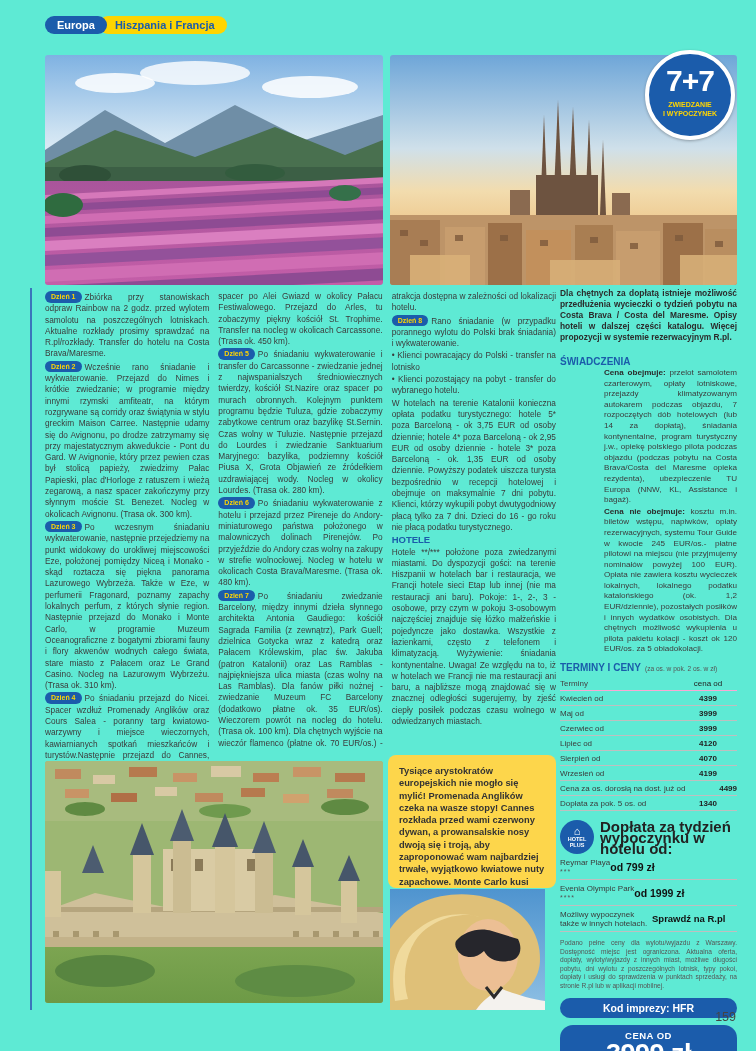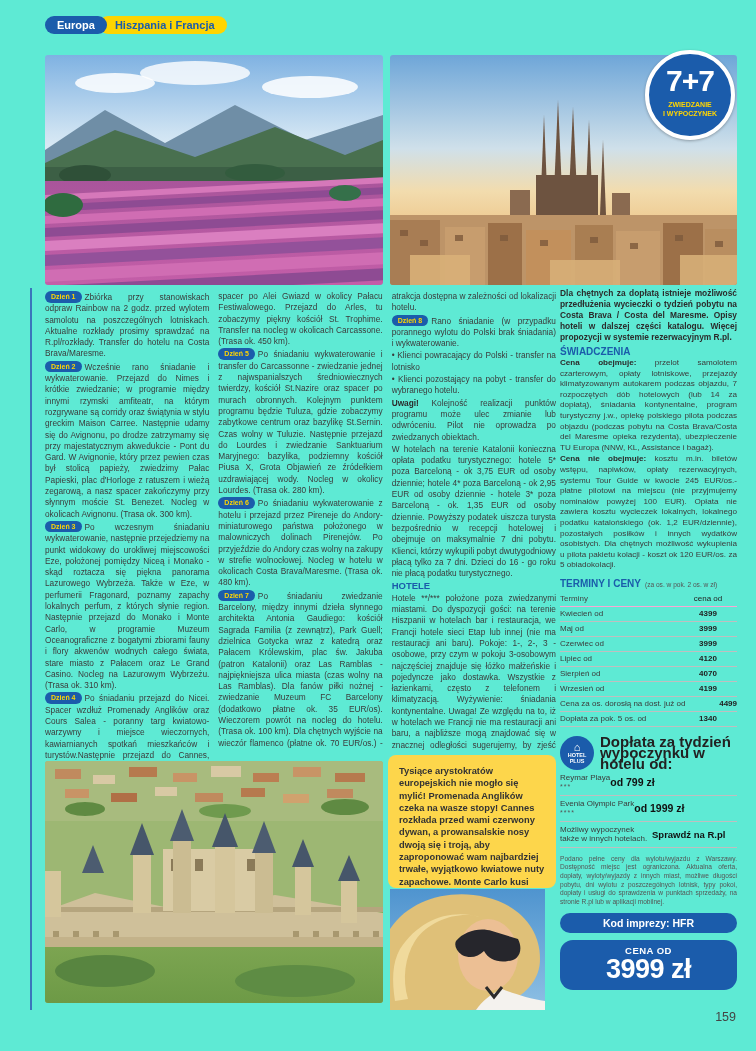--- a/index.html
+++ b/index.html
@@ -46,22 +46,22 @@
   .quote-box { position:absolute; left:388px; top:755px; width:168px; height:133px; background:#fdd64b;
                border-radius:8px; padding:10px 11px 8px; color:#333; }
   .quote-text { font-size:9.3px; line-height:12.3px; font-weight:bold; }
   .quote-author { font-size:9.5px; font-weight:bold; margin-top:6px; }
   .quote-role { font-size:7.5px; font-weight:bold; color:#4a4a4a; }
   .photo-pilot { position:absolute; left:390px; top:889px; width:155px; height:121px; overflow:hidden; }
 
   
   .rail { position:absolute; left:560px; top:288px; width:177px; color:#3b3b3b; }
   .rail .intro { font-size:8.4px; line-height:11px; font-weight:bold; color:#2b2b2b; text-align:justify; }
-  .rail-h { color:#1a5caa; font-weight:bold; font-size:10px; margin-top:3px; }
-  .rail p.body { font-size:8.1px; line-height:10.6px; text-align:justify; margin-top:1px; }
+  .rail-h { color:#1a5caa; font-weight:bold; font-size:10px; margin-top:13px; }
+  .rail p.body { font-size:8.1px; line-height:10.6px; text-align:justify; margin-top:1px;margin-left:44px; }
 
   .terms { margin-top:7px; }
   .terms-head { display:flex; align-items:baseline; }
   .terms-note { font-size:6.6px; color:#555; margin-left:4px; }
   .ttable { width:100%; font-size:8px; margin-top:3px; }
   .trow { display:flex; justify-content:space-between; align-items:center; padding:2.5px 0;
           border-bottom:1px solid #bfbfbf; }
   .trow.hdr { color:#444; border-bottom:1px solid #f9a8d4; }
   .trow .price { font-weight:bold; color:#222; width:58px; text-align:center; }
   .trow.wide .price { width:auto; text-align:right; }
@@ -206,21 +206,20 @@
     <p><span class="pill">Dzień 1</span><span>Zbiórka przy stanowiskach odpraw Rainbow na 2 godz. przed wylotem samolotu na poszczególnych lotniskach. Aktualne rozkłady prosimy sprawdzać na R.pl/rozkłady. Transfer do hotelu na Costa Brava/Maresme.</span></p>
     <p><span class="pill">Dzień 2</span><span>Wcześnie rano śniadanie i wykwaterowanie. Przejazd do Nimes i krótkie zwiedzanie; w programie między innymi rzymski amfiteatr, na którym rozgrywane są corridy oraz świątynia w stylu greckim Maison Carree. Następnie udamy się do Avignonu, po drodze zatrzymamy się przy majestatycznym akwedukcie - Pont du Gard. W Avignonie, który przez pewien czas był stolicą papieży, zwiedzimy Pałac Papieski, plac d'Horloge z ratuszem i wieżą zegarową, a nasz spacer zakończymy przy słynnym moście St. Benezet. Nocleg w okolicach Avignonu. (Trasa ok. 300 km).</span></p>
     <p><span class="pill">Dzień 3</span><span>Po wczesnym śniadaniu wykwaterowanie, następnie przejedziemy na punkt widokowy do urokliwej miejscowości Eze, położonej pomiędzy Niceą i Monako - skąd roztacza się piękna panorama Lazurowego Wybrzeża. Także w Eze, w perfumerii Fragonard, poznamy zapachy lokalnych perfum, z których słynie region. Następnie przejazd do Monako i Monte Carlo, w programie Muzeum Oceanograficzne z bogatymi zbiorami fauny i flory akwenów wodnych całego świata, stare miasto z Pałacem oraz Le Grand Casino. Nocleg na Lazurowym Wybrzeżu. (Trasa ok. 310 km).</span></p>
     <p><span class="pill">Dzień 4</span><span>Po śniadaniu przejazd do Nicei. Spacer wzdłuż Promenady Anglików oraz Cours Salea - poranny targ kwiatowo-warzywny i miejsce wieczornych, kawiarnianych spotkań mieszkańców i turystów.Następnie przejazd do Cannes, spacer po Alei Gwiazd w okolicy Pałacu Festiwalowego. Przejazd do Arles, tu zobaczymy piękny kościół St. Trophime. Transfer na nocleg w okolicach Carcassone. (Trasa ok. 450 km).</span></p>
     <p><span class="pill">Dzień 5</span><span>Po śniadaniu wykwaterowanie i transfer do Carcassonne - zwiedzanie jednej z najwspanialszych średniowiecznych twierdzy, kościół St.Nazire oraz spacer po murach obronnych. Kolejnym punktem programu będzie Tuluza, gdzie zobaczymy zabytkowe centrum oraz bazylikę St.Sernin. Czas wolny w Tuluzie. Następnie przejazd do Lourdes i zwiedzanie Sanktuarium Maryjnego: bazylika, podziemny kościół Piusa X, Grota Objawień ze źródełkiem uzdrawiającej wody. Nocleg w okolicy Lourdes. (Trasa ok. 280 km).</span></p>
     <p><span class="pill">Dzień 6</span><span>Po śniadaniu wykwaterowanie z hotelu i przejazd przez Pireneje do Andory- miniaturowego państwa położonego w malowniczych dolinach Pirenejów. Po przyjeździe do Andory czas wolny na zakupy w strefie wolnocłowej. Nocleg w hotelu w okolicach Costa Brava/Maresme. (Trasa ok. 480 km).</span></p>
     <p><span class="pill">Dzień 7</span><span>Po śniadaniu zwiedzanie Barcelony, między innymi dzieła słynnego architekta Antonia Gaudiego: kościół Sagrada Familia (z zewnątrz), Park Guell; dzielnica Gotycka wraz z katedrą oraz Pałacem Królewskim, plac św. Jakuba (patron Katalonii) oraz Las Ramblas - najpiękniejsza ulica miasta (czas wolny na Las Ramblas). Dla fanów piłki nożnej - zwiedzanie Muzeum FC Barcelony (dodatkowo płatne ok. 35 EUR/os). Wieczorem powrót na nocleg do hotelu. (Trasa ok. 100 km). Dla chętnych wyjście na wieczór flamenco (płatne ok. 70 EUR/os.) - atrakcja dostępna w zależności od lokalizacji hotelu.</span></p>
     <p><span class="pill">Dzień 8</span><span>Rano śniadanie (w przypadku porannego wylotu do Polski brak śniadania) i wykwaterowanie.</span></p>
     <p>• Klienci powracający do Polski - transfer na lotnisko</p>
     <p>• Klienci pozostający na pobyt - transfer do wybranego hotelu.</p>
-    <p><span class="blead">Uwagi!</span> <span>Kolejność realizacji punktów programu może ulec zmianie lub odwróceniu. Pilot nie oprowadza po zwiedzanych obiektach.</span></p>
     <p>W hotelach na terenie Katalonii konieczna opłata podatku turystycznego: hotele 5* poza Barceloną - ok 3,75 EUR od osoby dziennie; hotele 4* poza Barceloną - ok 2,95 EUR od osoby dziennie - hotele 3* poza Barceloną - ok. 1,35 EUR od osoby dziennie. Powyższy podatek uiszcza turysta bezpośrednio w recepcji hotelowej i obejmuje on maksymalnie 7 dni pobytu. Klienci, którzy wykupili pobyt dwutygodniowy płacą tylko za 7 dni. Dzieci do 16 - go roku nie płacą podatku turystycznego.</p>
     <p class="sec-h">HOTELE</p>
     <p>Hotele **/*** położone poza zwiedzanymi miastami. Do dyspozycji gości: na terenie Hiszpanii w hotelach bar i restauracja, we Francji hotele sieci Etap lub innej (nie ma restauracji ani baru). Pokoje: 1-, 2-, 3 - osobowe, przy czym w pokoju 3-osobowym najczęściej znajduje się łóżko małżeńskie i pojedyncze jako dostawka. Wszystkie z łazienkami, często z telefonem i klimatyzacją. Wyżywienie: śniadania kontynentalne. Uwaga! Ze względu na to, iż w hotelach we Francji nie ma restauracji ani baru, a najbliższe mogą znajdować się w znacznej odległości sugerujemy, by zjeść ciepły posiłek podczas czasu wolnego w odwiedzanych miastach.</p>
   </div>
 
   <div class="photo-castle">
     <svg width="338" height="242" viewBox="0 0 338 242">
       <defs>
         <linearGradient id="grass3" x1="0" y1="0" x2="0" y2="1">
           <stop offset="0" stop-color="#86ab58"></stop>

